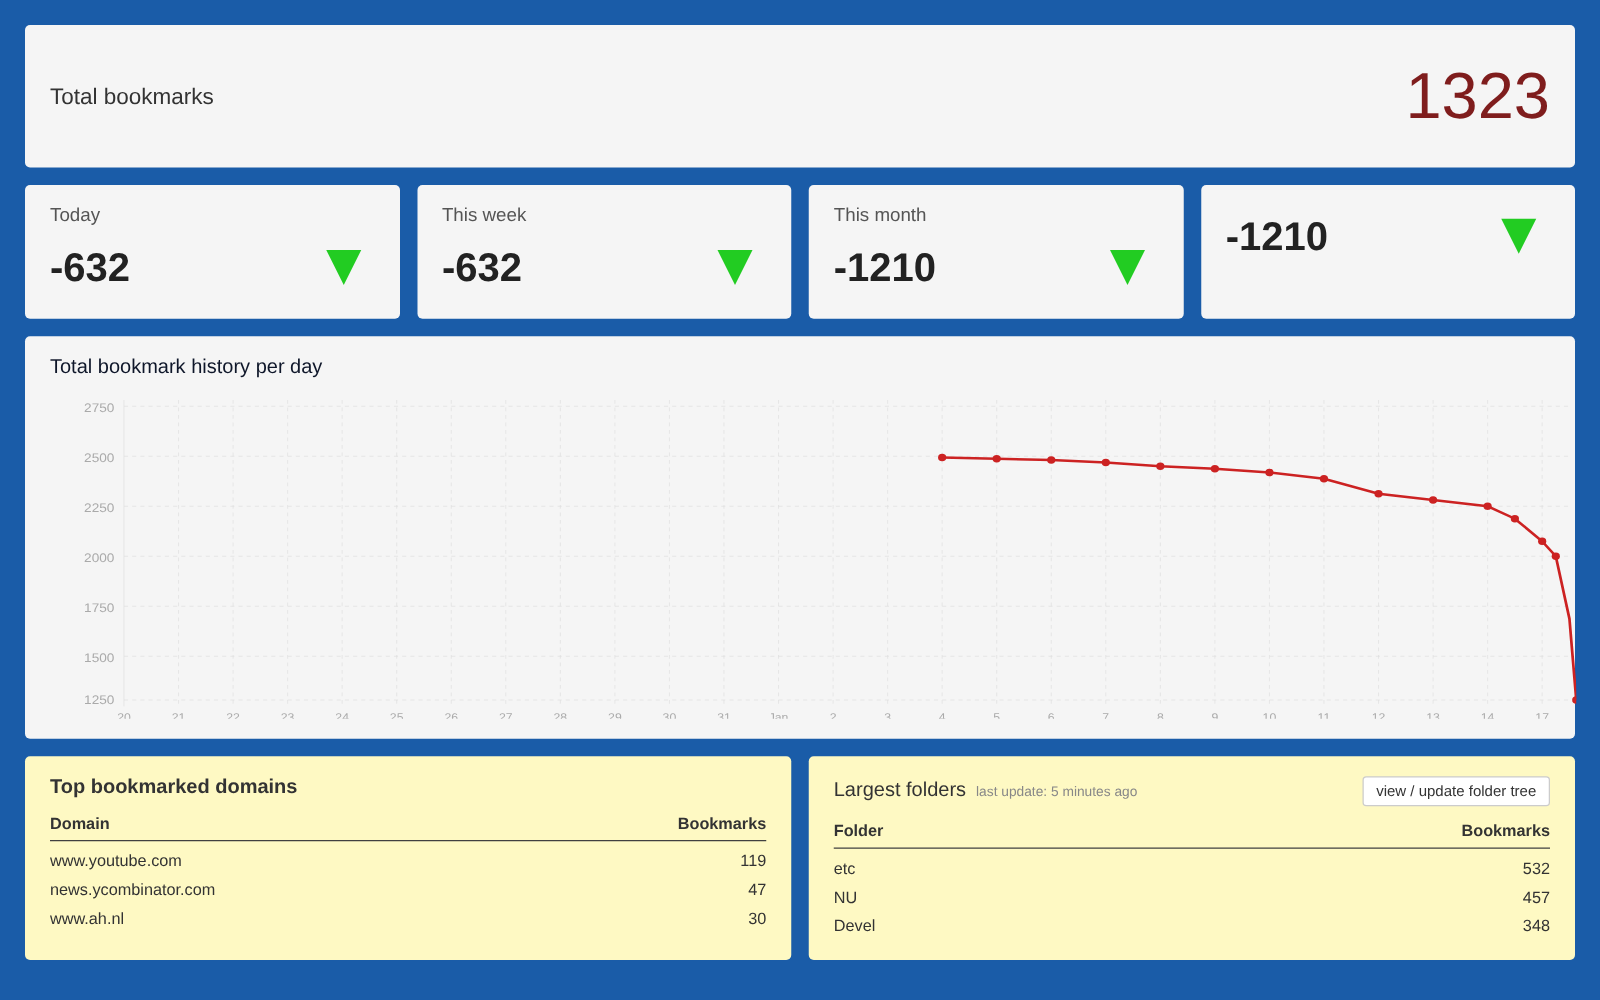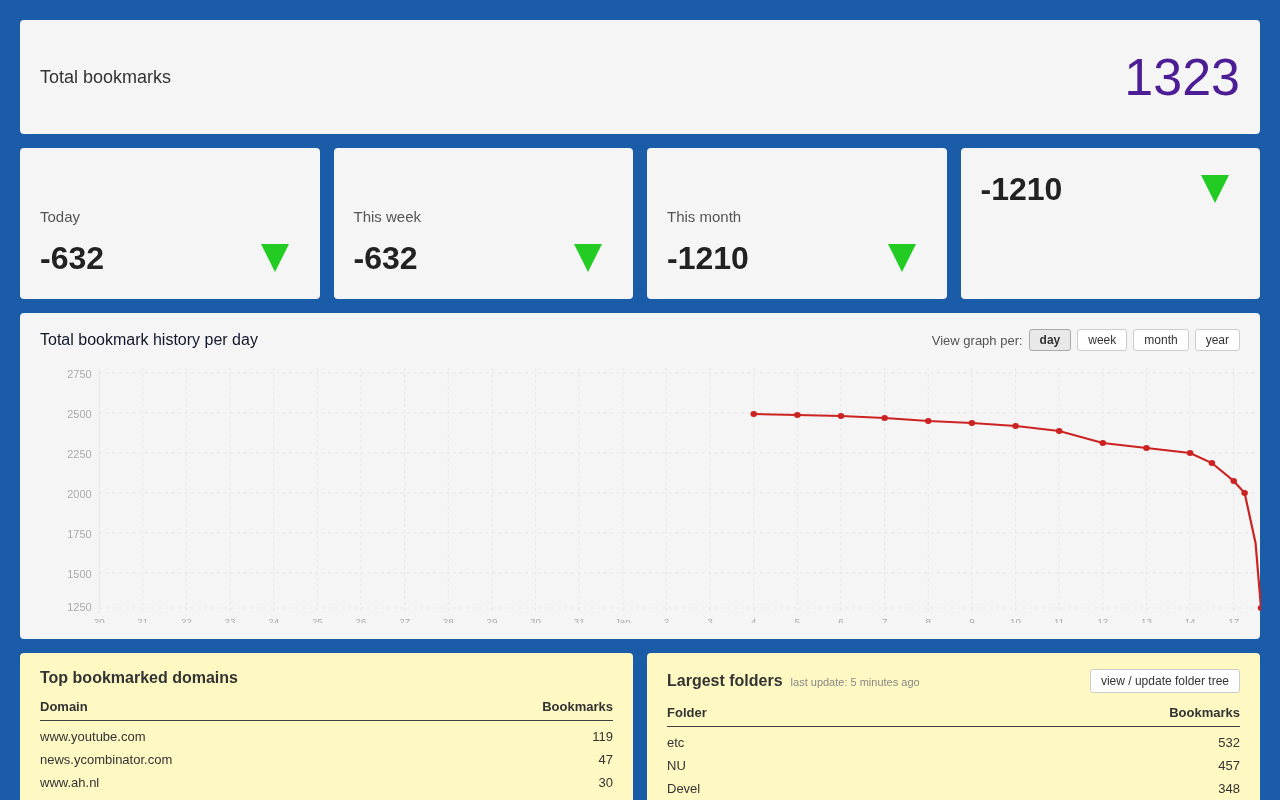--- a/index.html
+++ b/index.html
@@ -21,42 +21,41 @@
       align-items: center;
       margin-bottom: 14px;
     }
     .total-card .label {
       font-size: 18px;
       color: #333;
       font-weight: normal;
     }
     .total-card .value {
       font-size: 52px;
-      color: #4c1d95;
+      color: #7f1d1d;
       font-weight: 300;
     }
     
     .stat-row {
       display: flex;
       gap: 14px;
       margin-bottom: 14px;
     }
     .stat-card {
       flex: 1;
       background: #f5f5f5;
       border-radius: 4px;
       padding: 16px 20px 16px 20px;
       display: flex;
       flex-direction: column;
     }
     .stat-card .stat-label {
       font-size: 15px;
       color: #555;
       margin-bottom: 8px;
-      margin-top: 44px;
     }
     .stat-card .stat-bottom {
       display: flex;
       justify-content: space-between;
       align-items: center;
     }
     .stat-card .stat-value {
       font-size: 32px;
       color: #222;
       font-weight: bold;
@@ -154,21 +153,21 @@
       align-items: center;
       margin-bottom: 12px;
     }
     .largest-title-group {
       display: flex;
       align-items: baseline;
       gap: 8px;
     }
     .largest-title {
       font-size: 16px;
-      font-weight: bold;
+      font-weight: normal;
       color: #333;
     }
     .last-update {
       font-size: 11px;
       color: #888;
     }
     .view-btn {
       padding: 4px 10px;
       border: 1px solid #ccc;
       border-radius: 3px;
@@ -228,27 +227,20 @@
             <polygon points="8,8 36,8 22,36" fill="#22cc22"></polygon>
           </svg>
         </div>
       </div>
     </div>
   </div>
 
 <div class="card graph-card">
   <div class="graph-header">
     <span class="graph-title">Total bookmark history per day</span>
-    <div class="graph-controls">
-      <span>View graph per:</span>
-      <button class="graph-btn active">day</button>
-      <button class="graph-btn">week</button>
-      <button class="graph-btn">month</button>
-      <button class="graph-btn">year</button>
-    </div>
   </div>
   <div class="chart-container">
     <svg width="100%" height="260" viewBox="0 0 1100 260" preserveAspectRatio="none">
 
       <defs>
         <pattern id="grid" width="40" height="40" patternUnits="userSpaceOnUse">
           <path d="M 40 0 L 0 0 0 40" fill="none" stroke="#ddd" stroke-width="0.5" stroke-dasharray="3,3"></path>
         </pattern>
       </defs>
 

